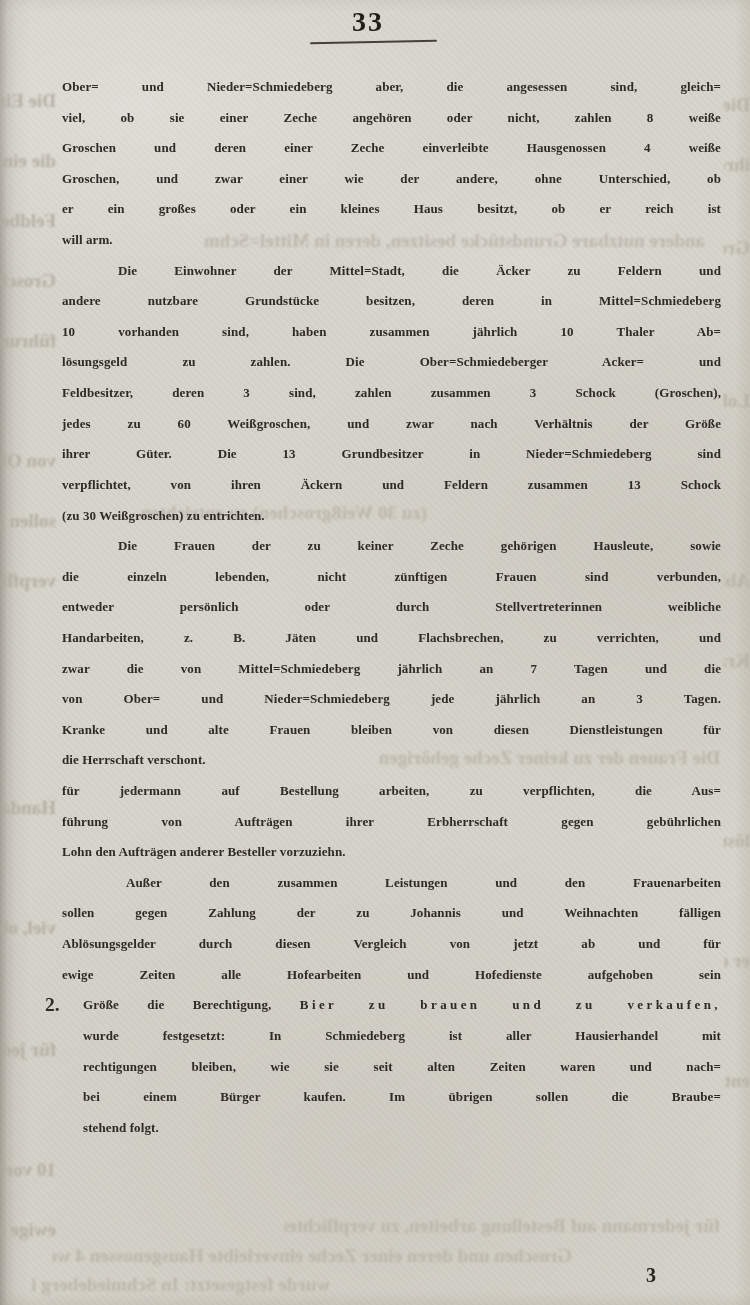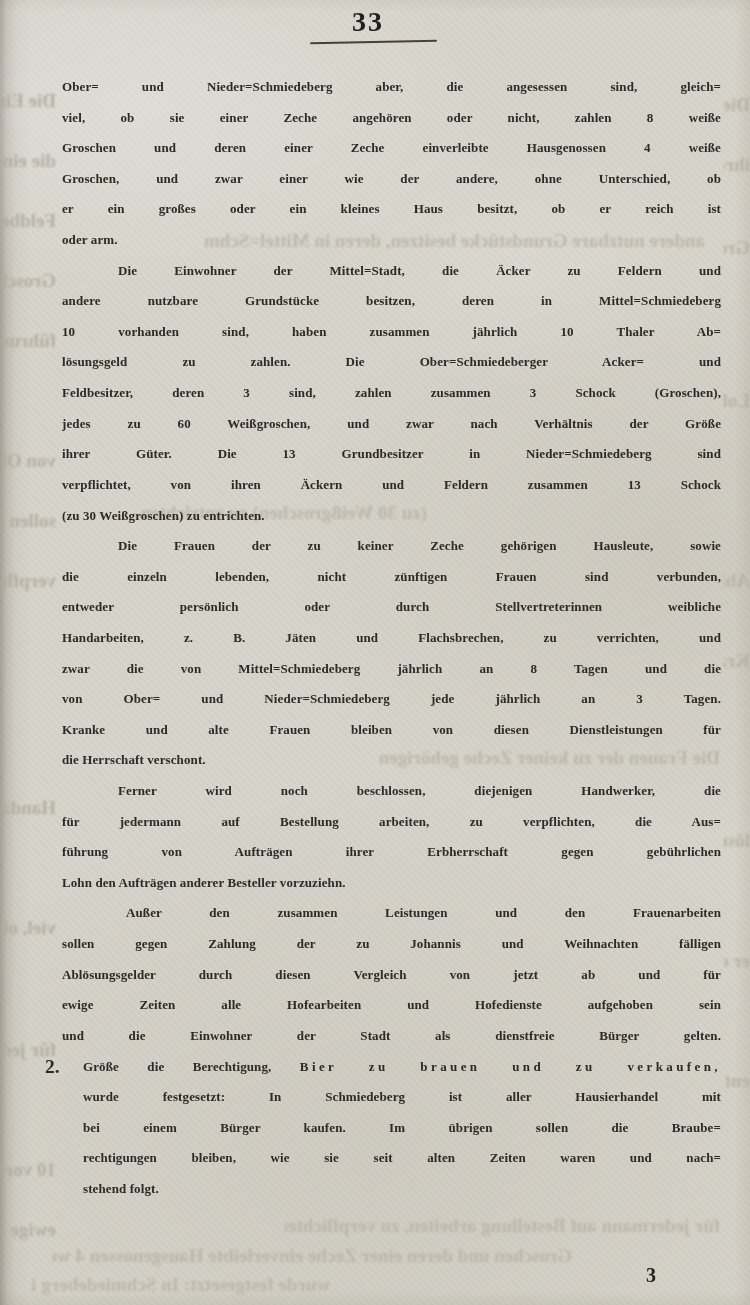--- a/index.html
+++ b/index.html
@@ -97,67 +97,65 @@
   <div class="hrule"></div>
 
   <div class="textblock">
 
     <div>
       <span class="line">Ober= und Nieder=Schmiedeberg aber, die angesessen sind, gleich=</span>
       <span class="line">viel, ob sie einer Zeche angehören oder nicht, zahlen 8 weiße</span>
       <span class="line">Groschen und deren einer Zeche einverleibte Hausgenossen 4 weiße</span>
       <span class="line">Groschen, und zwar einer wie der andere, ohne Unterschied, ob</span>
       <span class="line">er ein großes oder ein kleines Haus besitzt, ob er reich ist</span>
-      <span class="line end">oder arm.</span>
+      <span class="line end">will arm.</span>
     </div>
 
     <div>
       <span class="line ind">Die Einwohner der Mittel=Stadt, die Äcker zu Feldern und</span>
       <span class="line">andere nutzbare Grundstücke besitzen, deren in Mittel=Schmiedeberg</span>
       <span class="line">10 vorhanden sind, haben zusammen jährlich 10 Thaler Ab=</span>
       <span class="line">lösungsgeld zu zahlen. Die Ober=Schmiedeberger Acker= und</span>
       <span class="line">Feldbesitzer, deren 3 sind, zahlen zusammen 3 Schock (Groschen),</span>
       <span class="line">jedes zu 60 Weißgroschen, und zwar nach Verhältnis der Größe</span>
       <span class="line">ihrer Güter. Die 13 Grundbesitzer in Nieder=Schmiedeberg sind</span>
       <span class="line">verpflichtet, von ihren Äckern und Feldern zusammen 13 Schock</span>
       <span class="line end">(zu 30 Weißgroschen) zu entrichten.</span>
     </div>
 
     <div>
       <span class="line ind">Die Frauen der zu keiner Zeche gehörigen Hausleute, sowie</span>
       <span class="line">die einzeln lebenden, nicht zünftigen Frauen sind verbunden,</span>
       <span class="line">entweder persönlich oder durch Stellvertreterinnen weibliche</span>
       <span class="line">Handarbeiten, z. B. Jäten und Flachsbrechen, zu verrichten, und</span>
-      <span class="line">zwar die von Mittel=Schmiedeberg jährlich an 8 Tagen und die</span>
+      <span class="line">zwar die von Mittel=Schmiedeberg jährlich an 7 Tagen und die</span>
       <span class="line">von Ober= und Nieder=Schmiedeberg jede jährlich an 3 Tagen.</span>
       <span class="line">Kranke und alte Frauen bleiben von diesen Dienstleistungen für</span>
       <span class="line end">die Herrschaft verschont.</span>
     </div>
 
     <div>
-      <span class="line ind">Ferner wird noch beschlossen, diejenigen Handwerker, die</span>
       <span class="line">für jedermann auf Bestellung arbeiten, zu verpflichten, die Aus=</span>
       <span class="line">führung von Aufträgen ihrer Erbherrschaft gegen gebührlichen</span>
       <span class="line end">Lohn den Aufträgen anderer Besteller vorzuziehn.</span>
     </div>
 
     <div>
       <span class="line ind2">Außer den zusammen Leistungen und den Frauenarbeiten</span>
       <span class="line">sollen gegen Zahlung der zu Johannis und Weihnachten fälligen</span>
       <span class="line">Ablösungsgelder durch diesen Vergleich von jetzt ab und für</span>
       <span class="line">ewige Zeiten alle Hofearbeiten und Hofedienste aufgehoben sein</span>
-      <span class="line">und die Einwohner der Stadt als dienstfreie Bürger gelten.</span>
     </div>
 
     <div class="item2">
       <span class="marker">2.</span>
       <span class="line"><span>Größe die Berechtigung, </span><span class="sp">Bier zu brauen und zu verkaufen,</span></span>
       <span class="line">wurde festgesetzt: In Schmiedeberg ist aller Hausierhandel mit</span>
+      <span class="line">rechtigungen bleiben, wie sie seit alten Zeiten waren und nach=</span>
       <span class="line">bei einem Bürger kaufen. Im übrigen sollen die Braube=</span>
-      <span class="line">rechtigungen bleiben, wie sie seit alten Zeiten waren und nach=</span>
       <span class="line end">stehend folgt.</span>
     </div>
 
   </div>
 
   <div class="sig">3</div>
 
 </div>
 
 </body></html>

